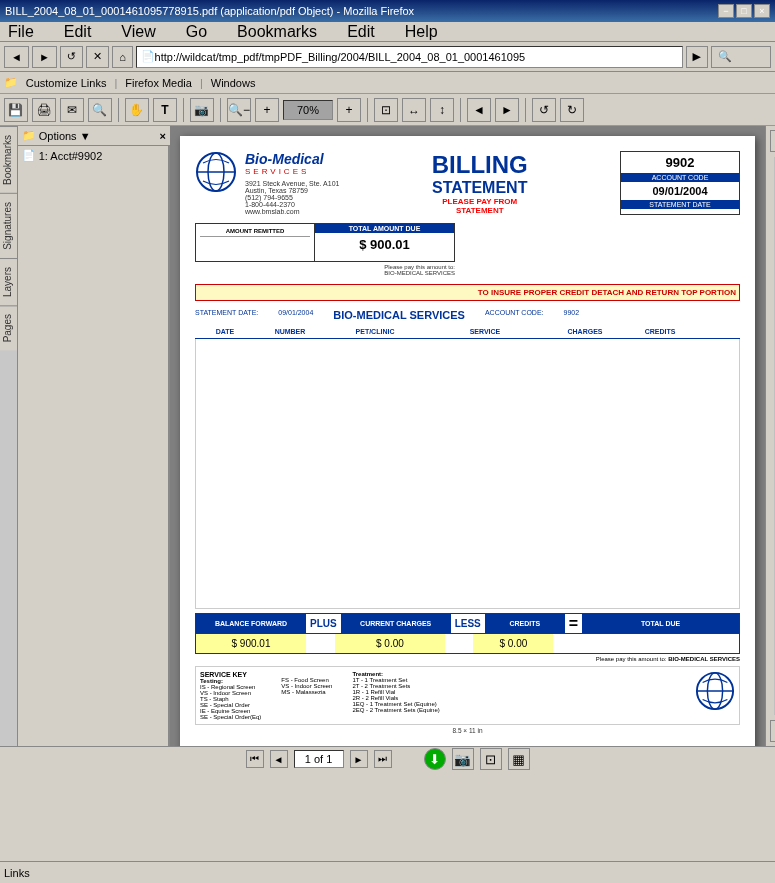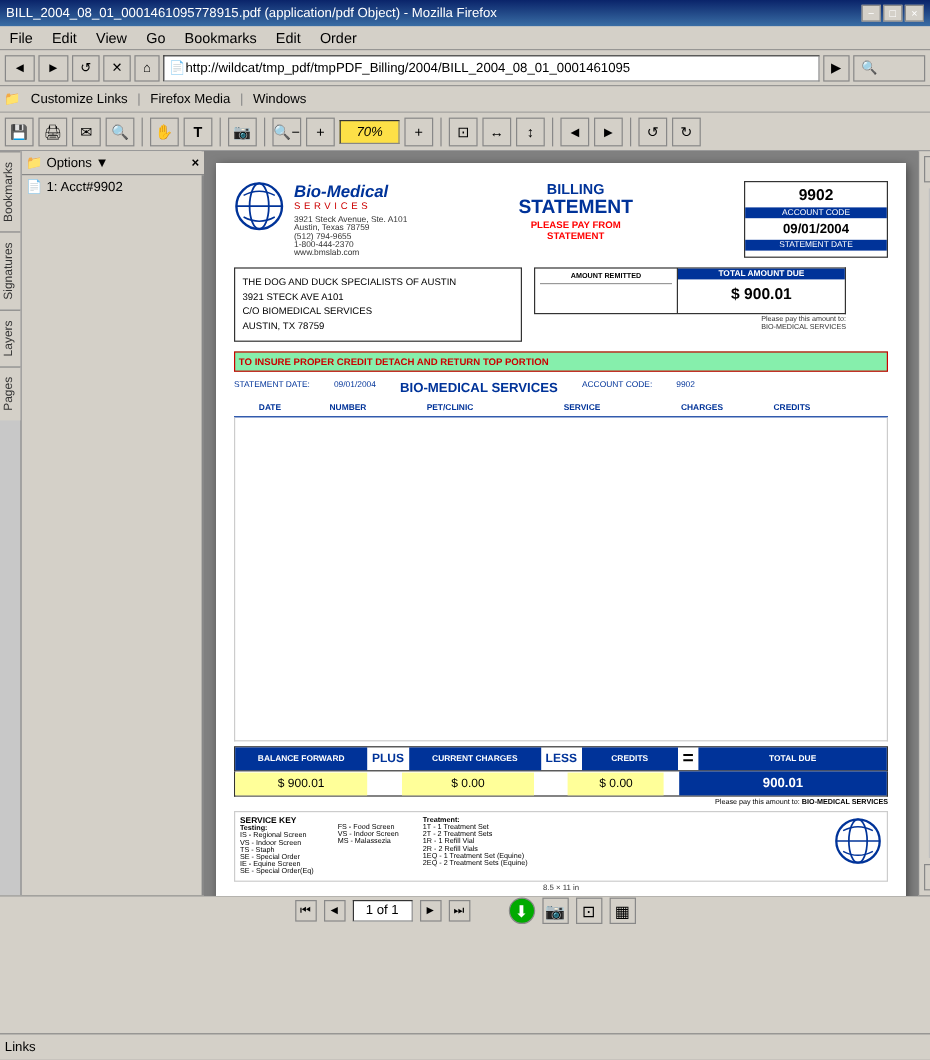--- a/index.html
+++ b/index.html
@@ -24,25 +24,25 @@
       font-size: 9px;
       display: flex; align-items: center; justify-content: center;
       cursor: pointer;
     }
     
     
     .menu-bar {
       background: #d4d0c8;
       padding: 2px 4px;
       display: flex;
-      gap: 8px;
+      gap: 22px;
       height: 20px;
       align-items: center;
       border-bottom: 1px solid #888;
-      font-size: 12px;
+      font-size: 16px;
     }
     .menu-item { cursor: pointer; padding: 1px 4px; }
     
     
     .toolbar-nav {
       background: #d4d0c8;
       padding: 2px 4px;
       display: flex;
       align-items: center;
       gap: 3px;
@@ -95,25 +95,24 @@
     }
     .pdf-btn {
       background: #d4d0c8;
       border: 1px solid #888;
       width: 24px; height: 24px;
       display: flex; align-items: center; justify-content: center;
       cursor: pointer; font-size: 12px;
     }
     .zoom-box {
       border: 1px inset #888;
-      background: #fde047;
+      background: #a3a3a3;
       width: 50px; height: 20px;
       display: flex; align-items: center; justify-content: center;
       font-size: 11px;
-      font-style: italic;
     }
     .pdf-separator { width: 1px; height: 24px; background: #888; margin: 0 2px; }
     
     
     .status-bar {
       background: #d4d0c8;
       border-top: 1px solid #888;
       height: 22px;
       display: flex;
       align-items: center;
@@ -263,23 +262,23 @@
       font-weight: bold;
     }
     .pay-note {
       font-size: 6px;
       text-align: right;
       color: #333;
       margin-top: 2px;
     }
     
     .detach-bar {
-      background: #86efac;
+      background: #fef9c3;
       border: 1px solid #cc0000;
-      text-align: left;
+      text-align: right;
       padding: 3px;
       color: #cc0000;
       font-size: 8px;
       font-weight: bold;
       margin: 8px 0;
     }
     
     .stmt-info-bar {
       display: flex;
       gap: 20px;
@@ -399,21 +398,21 @@
   </div>
 </div>
 
 <div class="menu-bar">
   <span class="menu-item">File</span>
   <span class="menu-item">Edit</span>
   <span class="menu-item">View</span>
   <span class="menu-item">Go</span>
   <span class="menu-item">Bookmarks</span>
   <span class="menu-item">Edit</span>
-  <span class="menu-item">Order</span>
+  <span class="menu-item">Help</span>
 </div>
 
 <div class="toolbar-nav">
   <button class="toolbar-btn">◄</button>
   <button class="toolbar-btn">►</button>
   <button class="toolbar-btn">↺</button>
   <button class="toolbar-btn">✕</button>
   <button class="toolbar-btn">⌂</button>
   <div class="url-bar">
     <span>📄 </span>
@@ -514,41 +513,35 @@
                 <div>3921 Steck Avenue, Ste. A101</div>
                 <div>Austin, Texas 78759</div>
                 <div>(512) 794-9655</div>
                 <div>1-800-444-2370</div>
                 <div>www.bmslab.com</div>
               </div>
             </div>
           </div>
 
           <div class="billing-title" style="flex:1; padding: 0 10px;">
-            <div style="color:#003399; font-size:12px; font-weight:bold;">BILLING</div>
+            <div style="color:#003399; font-size:24px; font-weight:bold;">BILLING</div>
             <div style="color:#003399; font-size:16px; font-weight:bold;">STATEMENT</div>
             <div style="color:red; font-size:8px; font-weight:bold;">PLEASE PAY FROM</div>
             <div style="color:red; font-size:8px; font-weight:bold;">STATEMENT</div>
           </div>
 
           <div class="account-box">
             <div class="acct-number">9902</div>
             <div class="acct-label">ACCOUNT CODE</div>
             <div class="stmt-date-val">09/01/2004</div>
             <div class="stmt-date-label">STATEMENT DATE</div>
           </div>
         </div>
 
         <div class="address-section">
-          <div class="address-box">
-            <div>THE DOG AND DUCK SPECIALISTS OF AUSTIN</div>
-            <div>3921 STECK AVE A101</div>
-            <div>C/O BIOMEDICAL SERVICES</div>
-            <div>AUSTIN, TX 78759</div>
-          </div>
 
           <div>
             <div class="payment-section">
               <div class="amount-remitted">
                 <div style="font-size:6px; font-weight:bold; border-bottom:1px solid #999; padding-bottom:2px;">AMOUNT REMITTED</div>
                 <div style="height:20px;"></div>
               </div>
               <div class="total-amount-due">
                 <div class="total-label">TOTAL AMOUNT DUE</div>
                 <div class="total-value">$ 900.01</div>
@@ -592,21 +585,20 @@
             <div style="padding:0 4px; font-weight:bold; font-size:16px;">=</div>
             <div style="background:#003399; color:white; font-size:7px; font-weight:bold; text-align:center; padding:6px 8px; flex:1;">TOTAL DUE</div>
           </div>
           <div style="display:flex; align-items:center; border:1px solid #333; border-top:none;">
             <div style="background:#ffff99; text-align:center; padding:4px; width:110px; font-size:10px;">$ 900.01</div>
             <div style="padding:0 4px; font-size:8px; color:transparent;">PLUS</div>
             <div style="background:#ffff99; text-align:center; padding:4px; width:110px; font-size:10px;">$ 0.00</div>
             <div style="padding:0 4px; font-size:8px; color:transparent;">LESS</div>
             <div style="background:#ffff99; text-align:center; padding:4px; width:80px; font-size:10px;">$ 0.00</div>
             <div style="padding:0 4px; font-size:8px; color:transparent;">=</div>
-            <div style="background:#003399; color:white; text-align:center; padding:4px; flex:1; font-size:11px; font-weight:bold;">900.01</div>
           </div>
         </div>
 
         <div style="text-align:right; font-size:6px; margin-top:2px;">
           <span>Please pay this amount to:</span>
           <span style="font-weight:bold;">BIO-MEDICAL SERVICES</span>
         </div>
 
         <div class="service-key">
           <div style="display:flex; gap:20px;">

